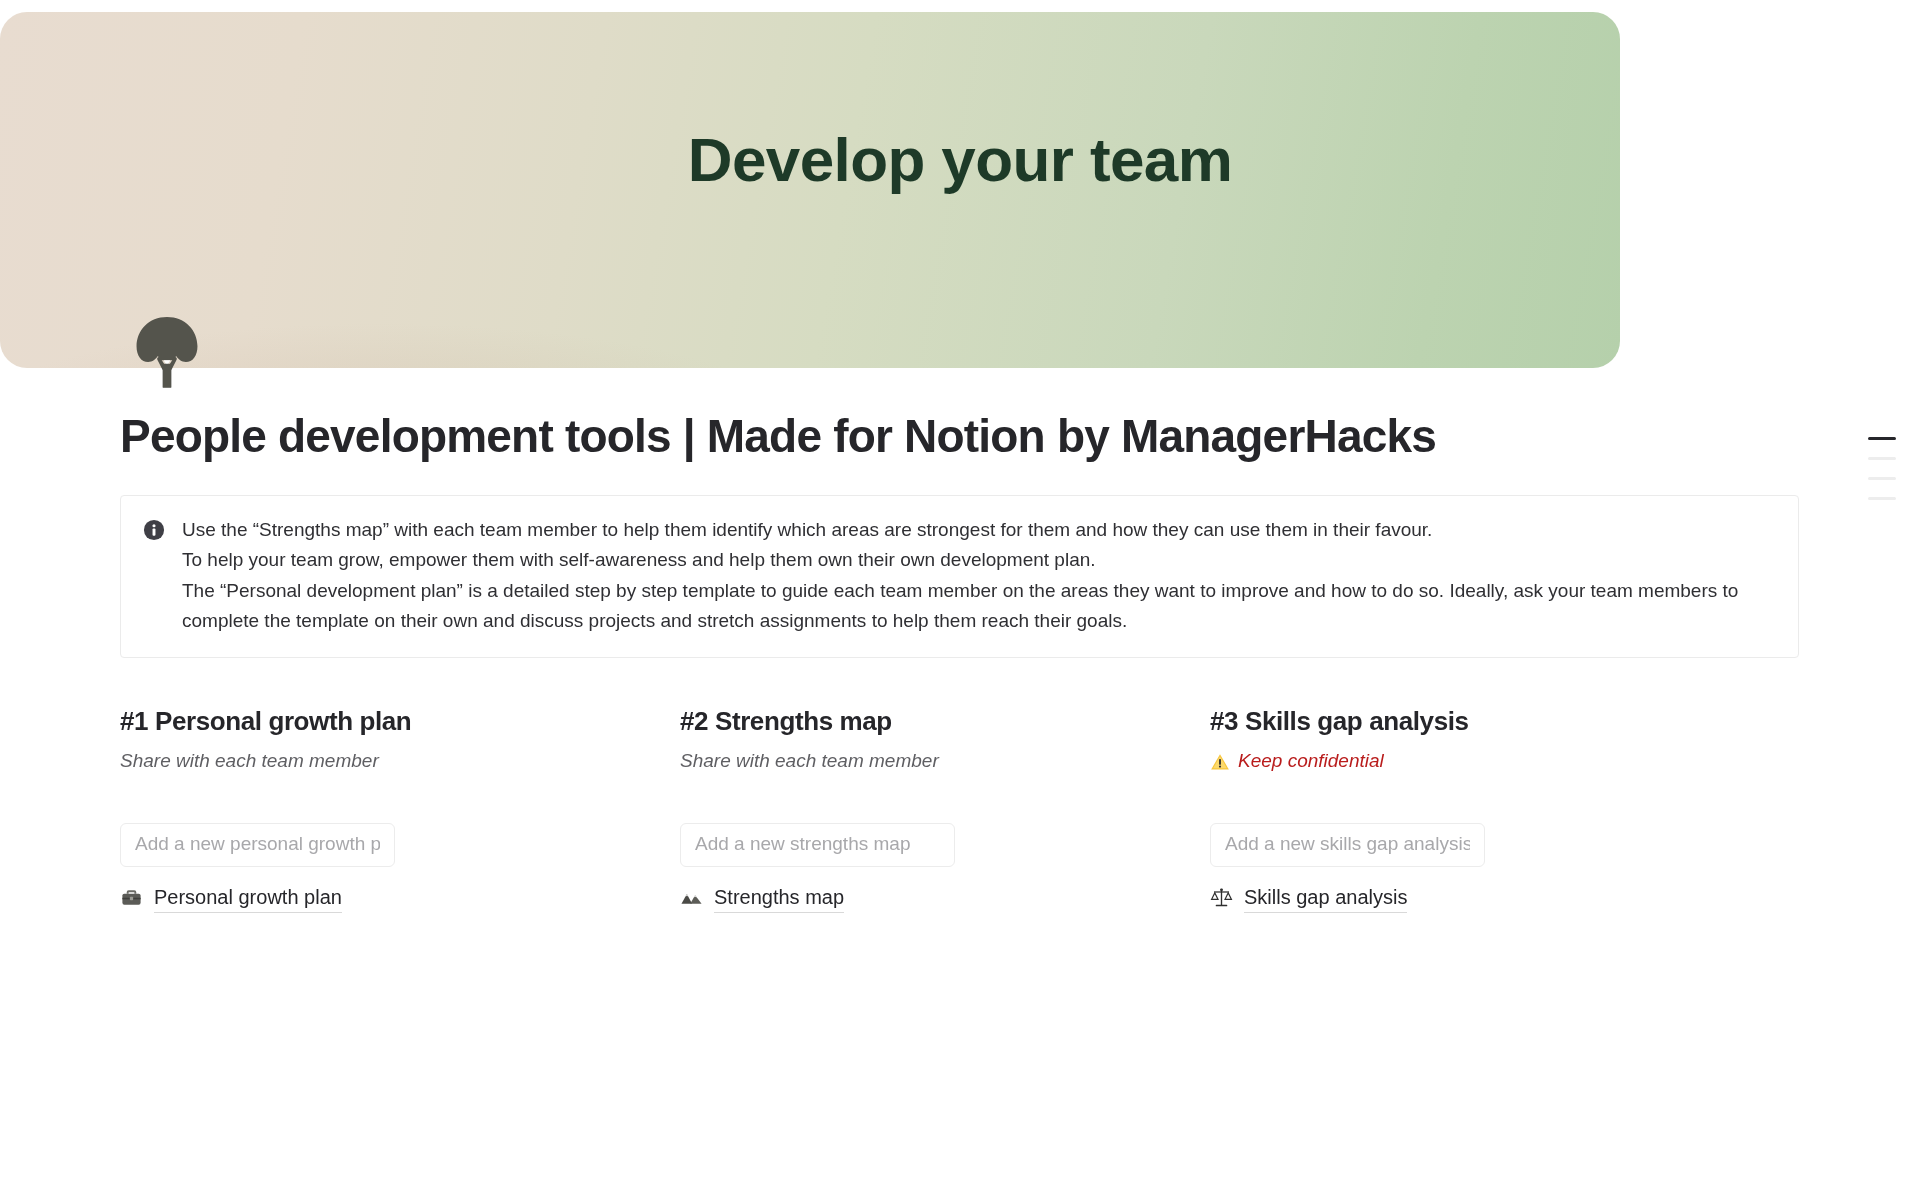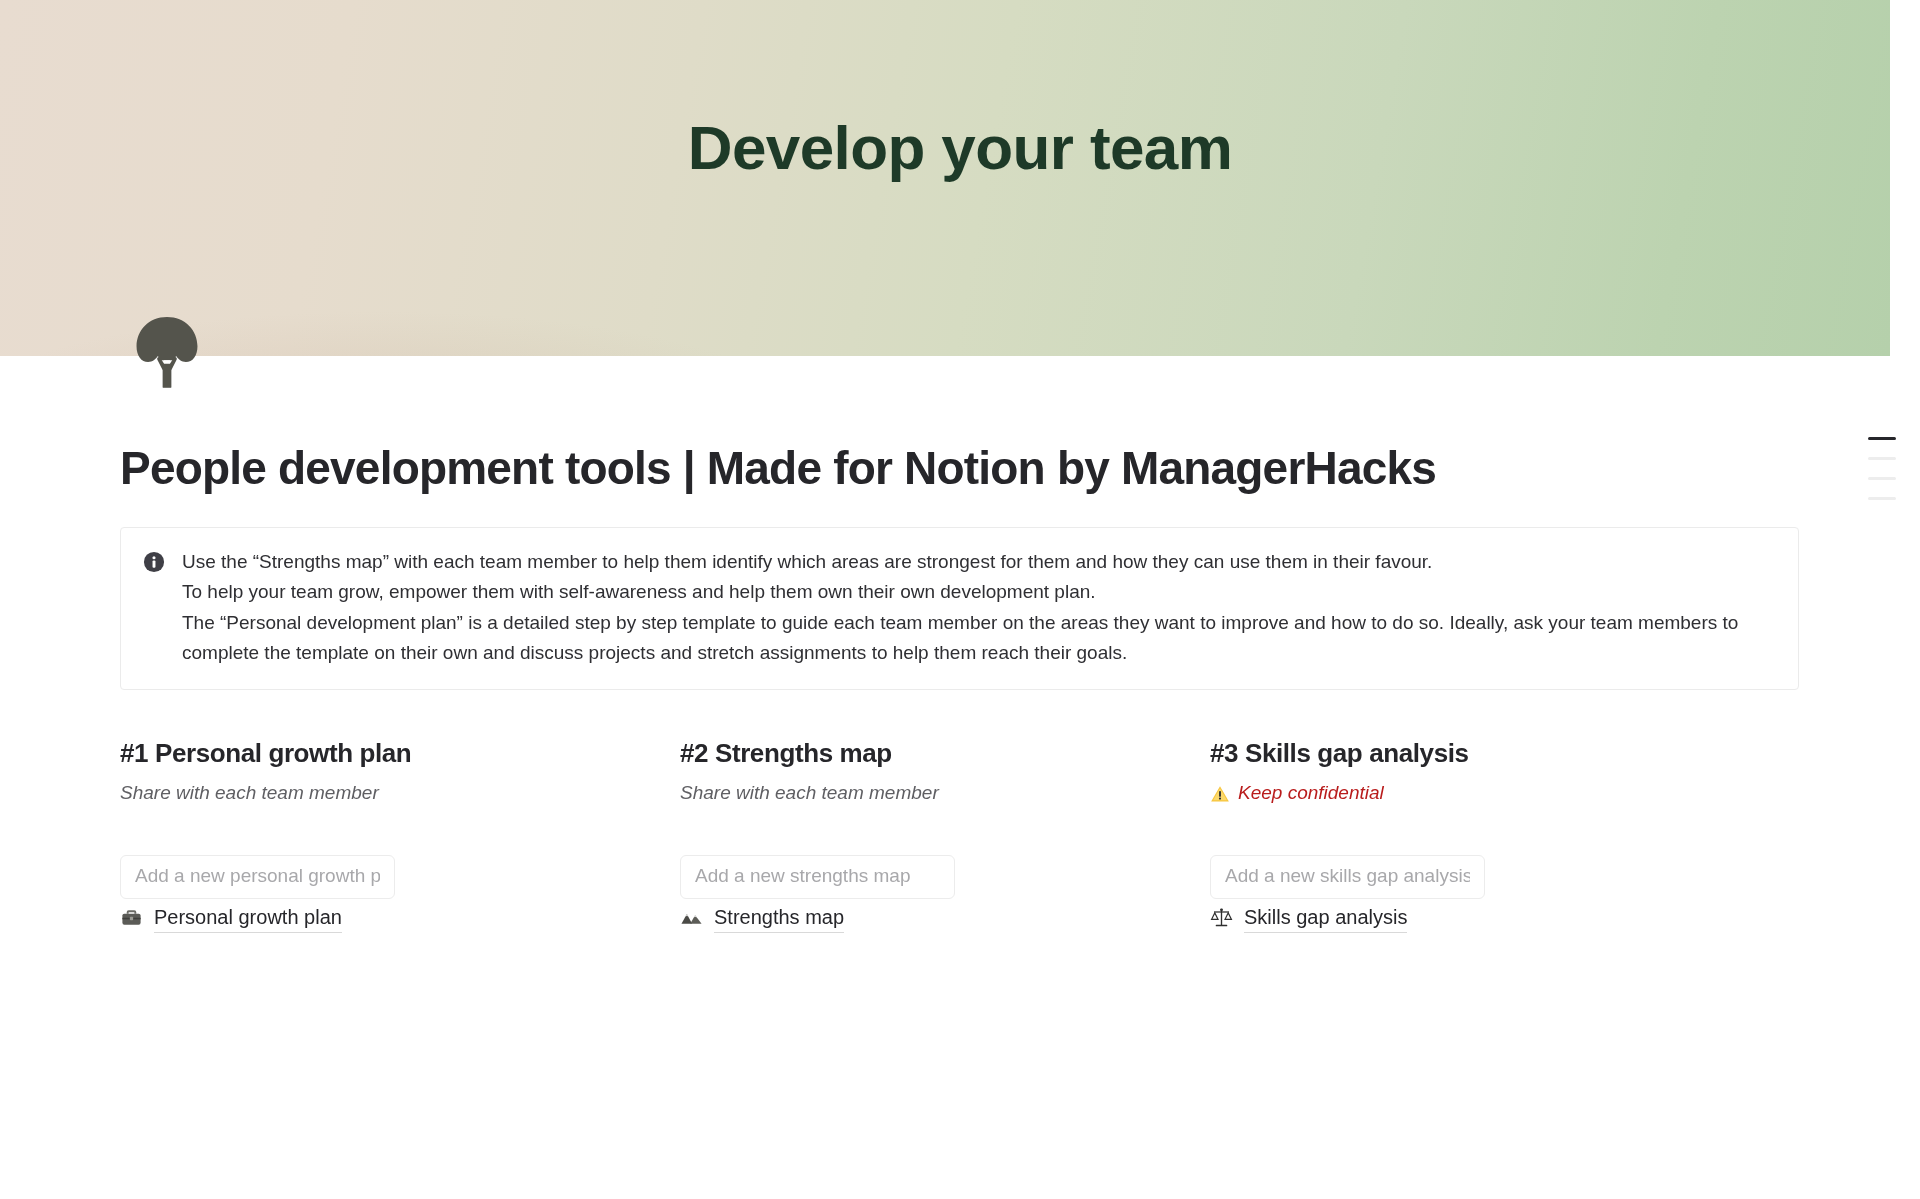--- a/index.html
+++ b/index.html
@@ -15,34 +15,35 @@
   .page {
     position: relative;
     width: 1920px;
     height: 1199px;
     background: #ffffff;
   }
 
   
   .cover {
     position: absolute;
-    top: 0; left: 0;
-    width: 1890px;
+    top: 12px; left: 0;
+    width: 1620px;
     height: 356px;
     background:
       radial-gradient(ellipse 640px 170px at 380px 430px, rgba(196,170,148,0.30) 0%, rgba(196,170,148,0.0) 70%),
       linear-gradient(100deg,
         #e8dcd0 0%,
         #e6dccd 18%,
         #dfdcc8 36%,
         #d6dcc2 52%,
         #c9d8bb 72%,
         #bcd3b0 88%,
         #b5d0ab 100%);
     overflow: hidden;
+    border-radius: 27px;
   }
 
   .cover-title {
     position: absolute;
     top: 148px;
     left: 0;
     width: 1920px;
     text-align: center;
     font-size: 62px;
     font-weight: 700;
@@ -69,21 +70,20 @@
     width: 1680px;
   }
 
   .page-title {
     font-size: 46px;
     font-weight: 700;
     color: #26262a;
     letter-spacing: -0.8px;
     line-height: 1.15;
     white-space: nowrap;
-    margin-top: 32px;
   }
 
   
   .callout {
     margin-top: 32px;
     width: 1679px;
     background: #ffffff;
     border: 1px solid #ebebeb;
     border-radius: 4px;
     padding: 19px 22px 20px 22px;
@@ -151,21 +151,21 @@
     font-size: 19px;
     color: #a8a8ab;
     font-family: "Liberation Sans", sans-serif;
     line-height: 1.3;
     white-space: nowrap;
     outline: none;
   }
   .add-input::placeholder { color: #a8a8ab; opacity: 1; }
 
   .db-link {
-    margin-top: 4px;
+    margin-top: 16px;
     display: flex;
     align-items: center;
     gap: 11px;
   }
   .db-icon { width: 23px; height: 23px; flex: 0 0 auto; }
   .db-label {
     font-size: 20px;
     color: #26262a;
     border-bottom: 1px solid #d9d9d9;
     line-height: 1.4;

